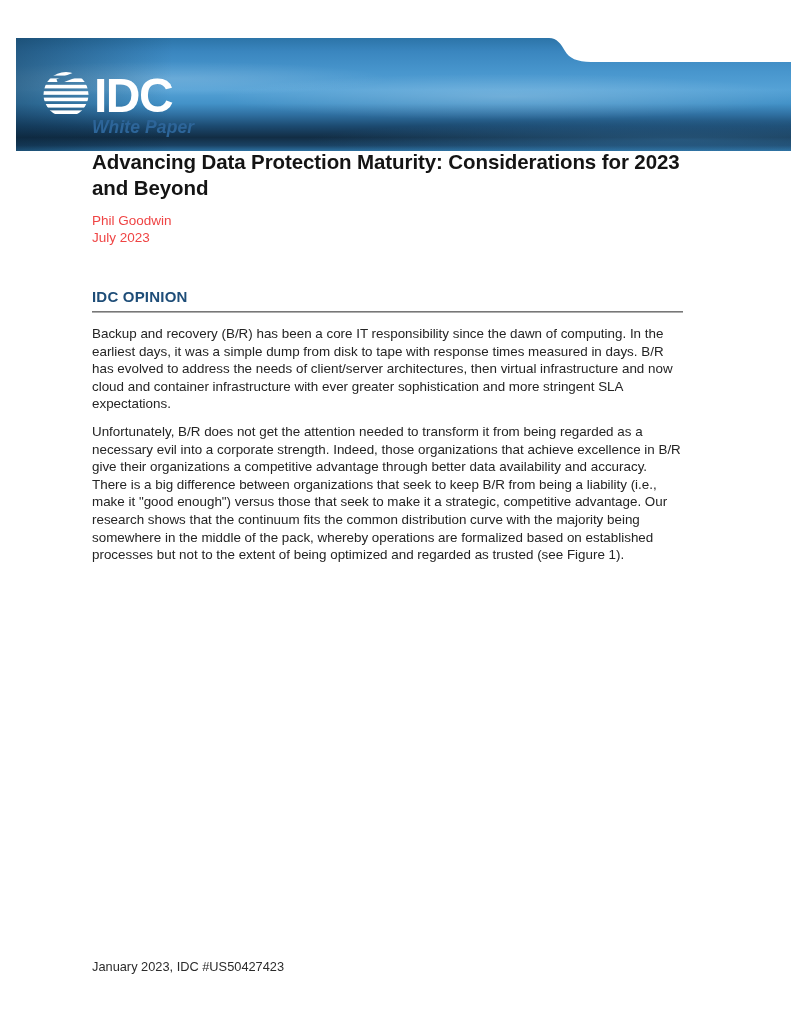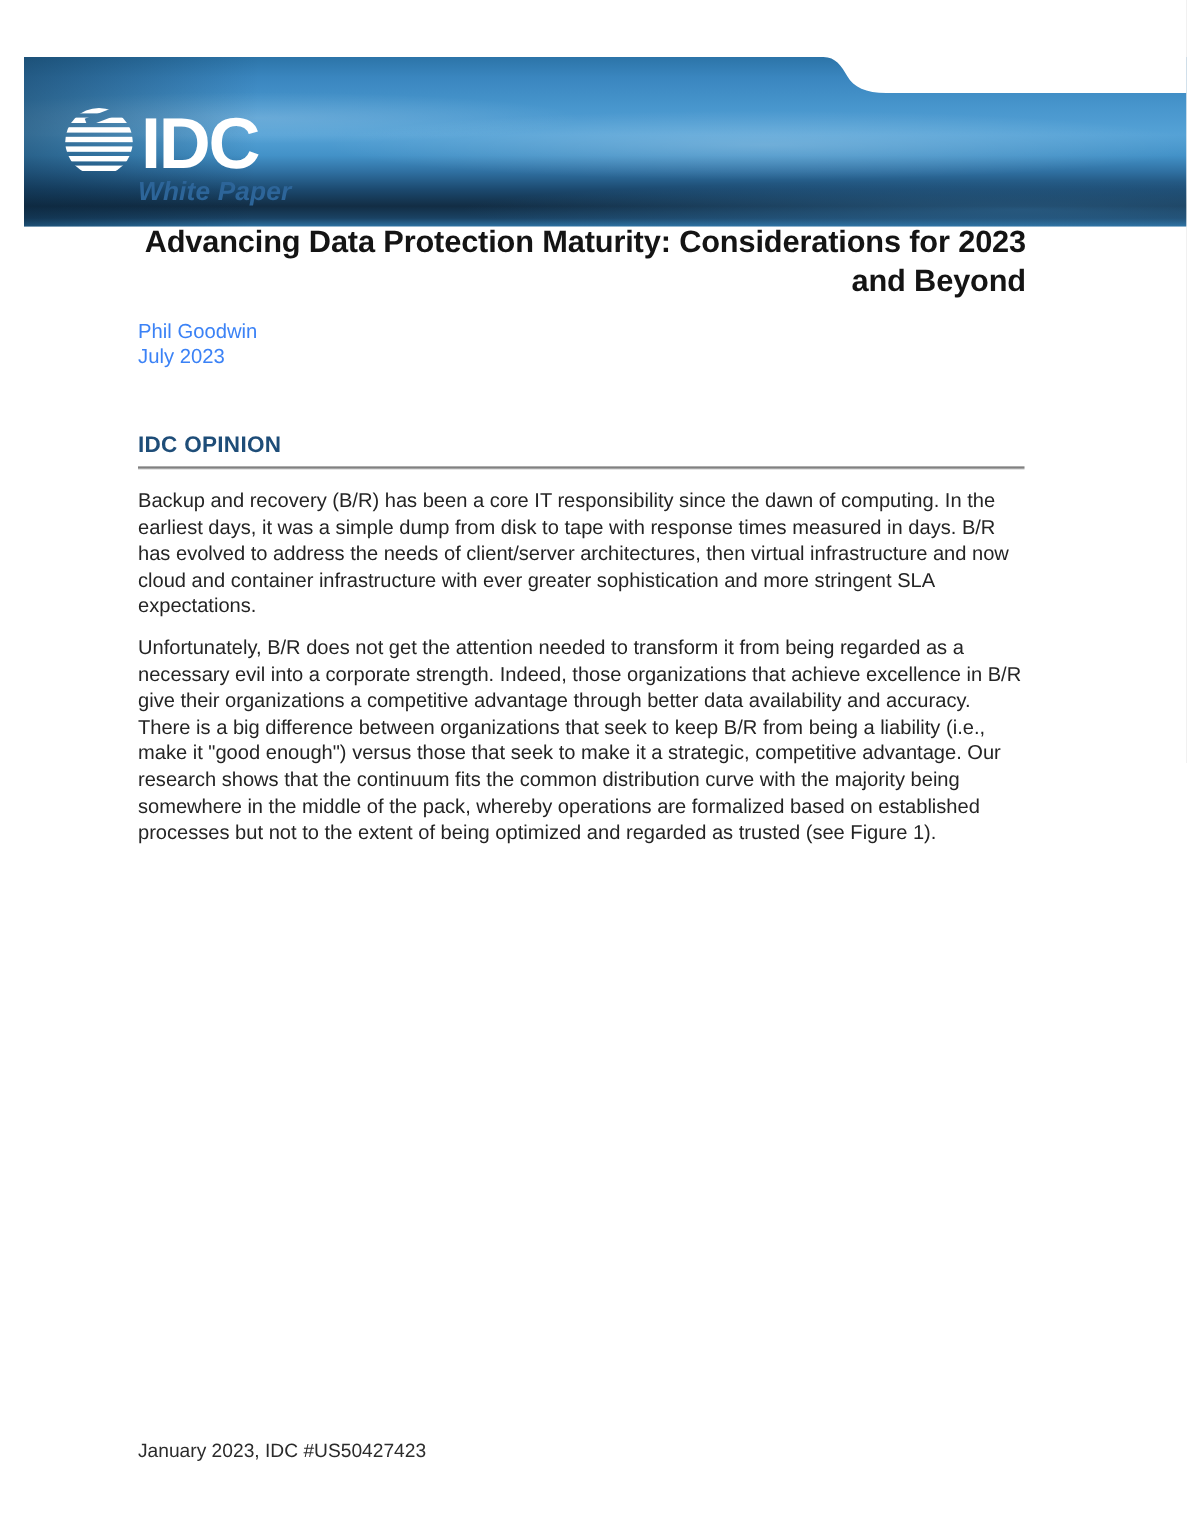--- a/index.html
+++ b/index.html
@@ -40,31 +40,30 @@
     font-size:17.5px; line-height:21px;
     font-weight:600; letter-spacing:0.1px;
     color:#2d6599;
     font-style:italic;
   }
   .doc-title {
     margin:11px 0 0 0;
     font-size:20.5px; line-height:26px;
     font-weight:600; letter-spacing:-0.1px;
     color:#141414;
-    text-align:right;
   }
   .sponsor {
     margin-top:17px;
     font-size:13.5px; line-height:17px;
     color:#1f1f1f;
   }
   .byline {
     margin-top:12px;
     font-size:13.5px; line-height:16.5px;
-    color:#3b82f6;
+    color:#ef4444;
   }
   .section-heading {
     margin-top:42px;
     font-size:15px; line-height:18px;
     font-weight:bold; letter-spacing:0.2px;
     color:#1e4d78;
   }
   .section-rule {
     margin-top:5px;
     width:591px; height:2px;

